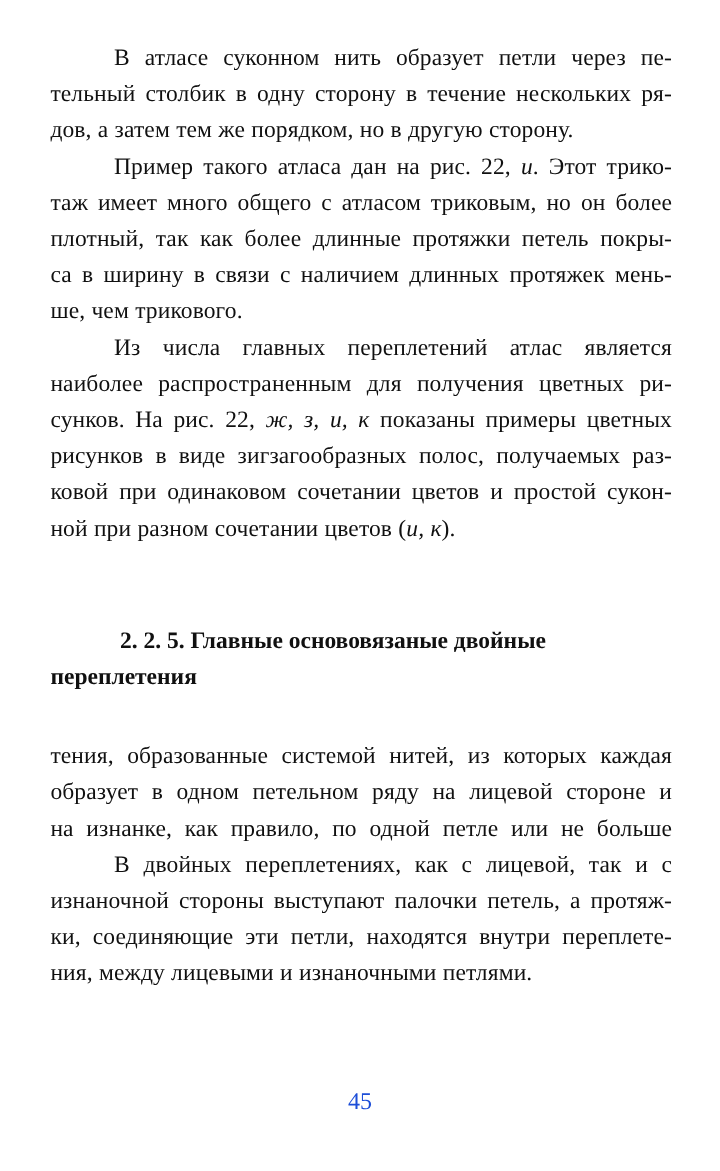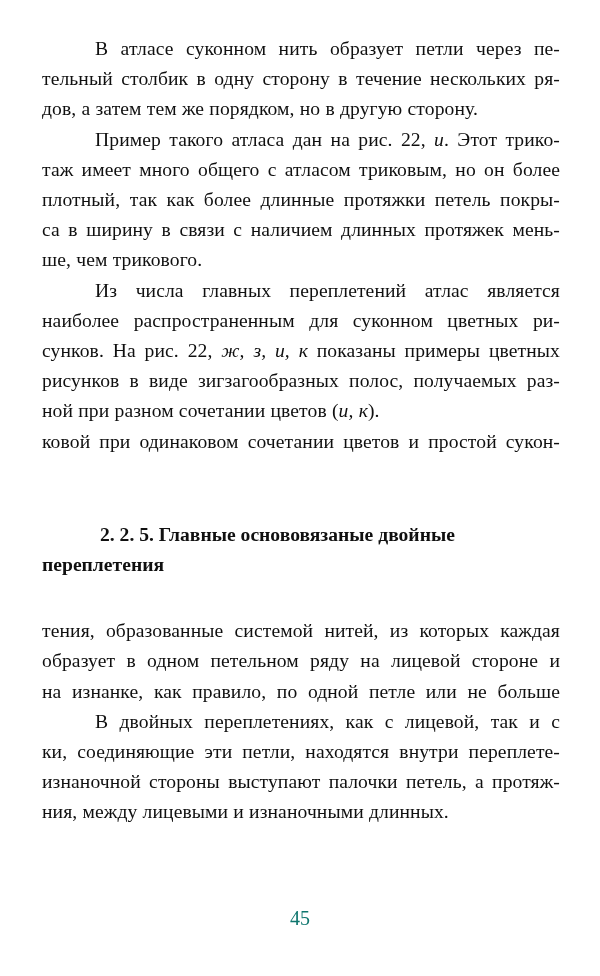--- a/index.html
+++ b/index.html
@@ -89,21 +89,21 @@
 
   #page-number {
     position: absolute;
     left: 0;
     top: 906px;
     width: 600px;
     text-align: center;
     font-size: 20px;
     line-height: 24px;
     font-family: "Liberation Serif", "DejaVu Serif", serif;
-    color: #0f766e;
+    color: #1d4ed8;
   }
 </style>
 </head>
 <body>
 
 <div id="page">
 
   <div id="text-column">
 
     <p class="para">
@@ -115,46 +115,46 @@
     <p class="para">
       <span class="ln first j">Пример такого атласа дан на рис. 22, <i class="ital">и</i>. Этот трико-</span>
       <span class="ln j">таж имеет много общего с атласом триковым, но он более</span>
       <span class="ln j">плотный, так как более длинные протяжки петель покры-</span>
       <span class="ln j">са в ширину в связи с наличием длинных протяжек мень-</span>
       <span class="ln last">ше, чем трикового.</span>
     </p>
 
     <p class="para">
       <span class="ln first j">Из числа главных переплетений атлас является</span>
-      <span class="ln j">наиболее распространенным для суконном цветных ри-</span>
+      <span class="ln j">наиболее распространенным для получения цветных ри-</span>
       <span class="ln j">сунков. На рис. 22, <i class="ital">ж, з, и, к</i> показаны примеры цветных</span>
       <span class="ln j">рисунков в виде зигзагообразных полос, получаемых раз-</span>
+      <span class="ln j">ковой при одинаковом сочетании цветов и простой сукон-</span>
       <span class="ln last">ной при разном сочетании цветов (<i class="ital">и, к</i>).</span>
-      <span class="ln j">ковой при одинаковом сочетании цветов и простой сукон-</span>
     </p>
 
     <div class="gap-before-heading"></div>
 
     <h2 class="section-heading">
       <span class="hl first">2. 2. 5. Главные основовязаные двойные</span>
       <span class="hl">переплетения</span>
     </h2>
 
     <div class="gap-after-heading"></div>
 
     <p class="para">
       <span class="ln j">тения, образованные системой нитей, из которых каждая</span>
       <span class="ln j">образует в одном петельном ряду на лицевой стороне  и</span>
       <span class="ln j">на изнанке, как правило, по одной петле или не больше</span>
     </p>
 
     <p class="para">
       <span class="ln first j">В двойных переплетениях, как с лицевой, так и с</span>
+      <span class="ln j">изнаночной стороны выступают палочки петель, а протяж-</span>
       <span class="ln j">ки, соединяющие эти петли, находятся внутри переплете-</span>
-      <span class="ln j">изнаночной стороны выступают палочки петель, а протяж-</span>
-      <span class="ln last">ния, между лицевыми и изнаночными длинных.</span>
+      <span class="ln last">ния, между лицевыми и изнаночными петлями.</span>
     </p>
 
   </div>
 
   <div id="page-number">45</div>
 
 </div>
 
 </body></html>

